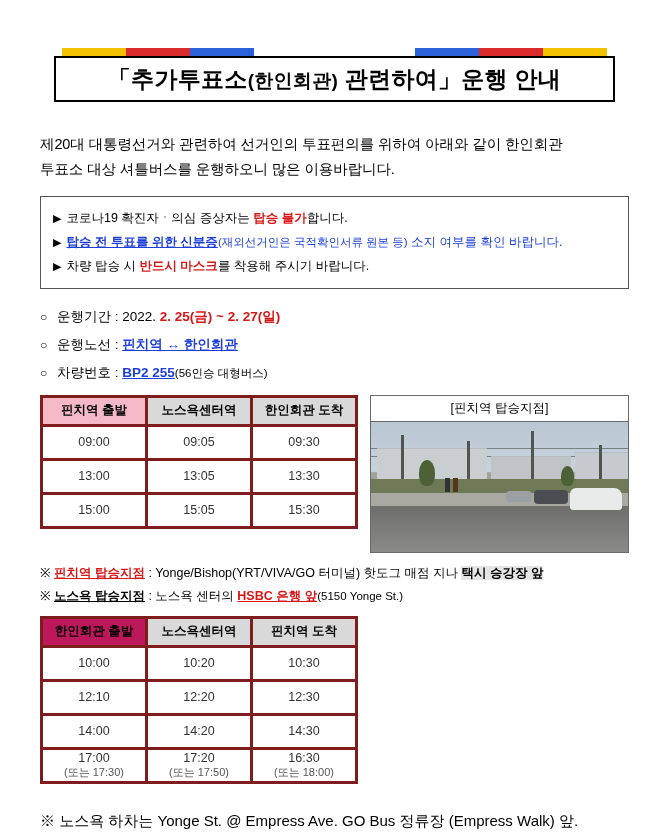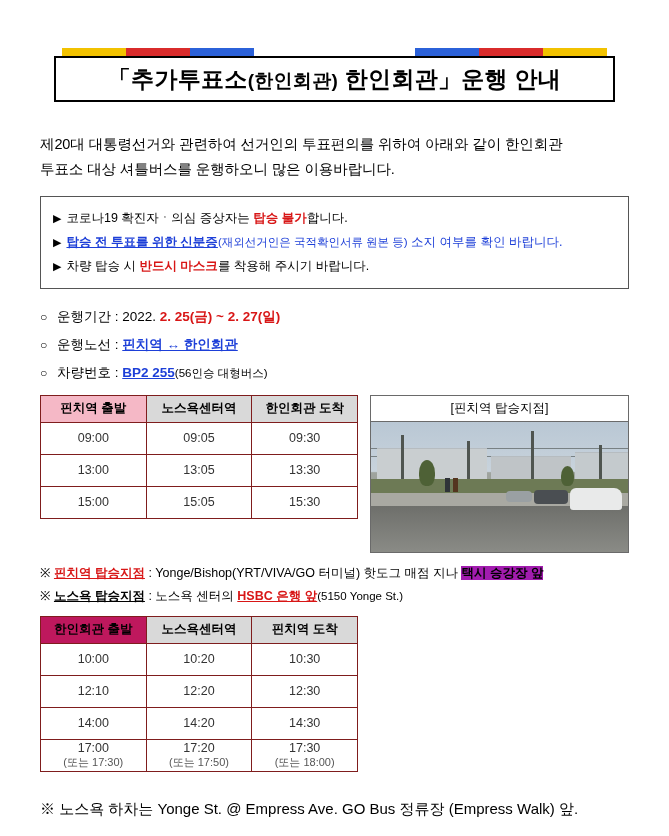--- a/index.html
+++ b/index.html
@@ -109,21 +109,21 @@
   }
   .tbl-col { width: 318px; flex: none; }
   .pic-col { flex: 1; }
 
   table.sched {
     border-collapse: collapse;
     width: 100%;
     table-layout: fixed;
   }
   table.sched th, table.sched td {
-    border: 1px solid #7f1d1d;
+    border: 3px solid #7f1d1d;
     text-align: center;
     font-size: 12.5px;
     color: #333;
     height: 31px;
     padding: 0;
   }
   table.sched th {
     font-weight: bold;
     color: #000;
     font-size: 12.5px;
@@ -243,40 +243,40 @@
   .photo2 .c3 { right: 24px; width: 40px; background: #b4b8ba; }
   .photo2 .lamp {
     position: absolute; bottom: 28px; width: 2px; height: 54px; background: #4b4f52;
   }
   .photo2 .l1 { left: 104px; }
   .photo2 .l2 { right: 72px; height: 48px; }
 
   
   .notes { margin-top: 9px; font-size: 12.5px; line-height: 1.85; }
   .note-row { white-space: nowrap; }
-  .hl-yellow { background: #a21caf; font-weight: bold; color: #000; text-align: center; }
+  .hl-yellow { background: #e5e5e5; font-weight: bold; color: #000; text-align: center; }
   .bold-u { font-weight: bold; text-decoration: underline; }
   .red-bu { color: #d81616; font-weight: bold; text-decoration: underline; }
 
   .footnote { margin-top: 28px; font-size: 15px; }
 </style>
 </head>
 <body>
 
 <div class="page">
 
   <div class="title-wrap">
     <div class="title-deco deco-1"></div>
     <div class="title-deco deco-2"></div>
     <div class="title-deco deco-3"></div>
     <div class="title-deco deco-4"></div>
     <div class="title-deco deco-5"></div>
     <div class="title-deco deco-6"></div>
     <div class="title-box">
-      <div class="title-text"><span>「추가투표소</span><span class="sm">(한인회관)</span><span> 한인회관」운행 안내</span></div>
+      <div class="title-text"><span>「추가투표소</span><span class="sm">(한인회관)</span><span> 관련하여」운행 안내</span></div>
     </div>
   </div>
 
   <div class="intro">
     <div>제20대 대통령선거와 관련하여 선거인의 투표편의를 위하여 아래와 같이 한인회관</div>
     <div>투표소 대상 셔틀버스를 운행하오니 많은 이용바랍니다.</div>
   </div>
 
   <div class="notice">
     <div class="notice-line">
@@ -393,21 +393,21 @@
           <tr>
             <td class="two-line">
               <span>17:00</span>
               <span class="sub">(또는 17:30)</span>
             </td>
             <td class="two-line">
               <span>17:20</span>
               <span class="sub">(또는 17:50)</span>
             </td>
             <td class="two-line">
-              <span>17:30</span>
+              <span>16:30</span>
               <span class="sub">(또는 18:00)</span>
             </td>
           </tr>
         </tbody>
       </table>
     </div>
   </div>
 
   <div class="footnote">※ 노스욕 하차는 Yonge St. @ Empress Ave. GO Bus 정류장 (Empress Walk) 앞.</div>
 

